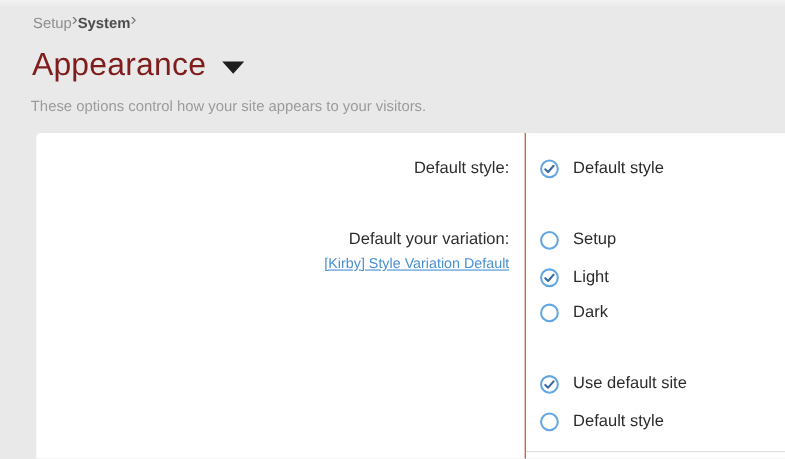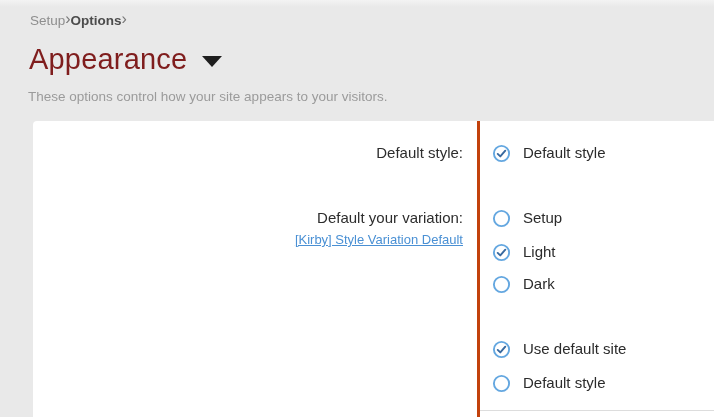--- a/index.html
+++ b/index.html
@@ -57,21 +57,21 @@
   .label-col {
     position: absolute; left: 0; top: 0;
     width: 444px; height: 100%;
     background: #ffffff;
     border-top-left-radius: 4px;
   }
   .content-col {
     position: absolute; left: 444px; top: 0;
     width: 237px; height: 100%;
     background: #ffffff;
-    border-left: 3px solid #c2410c;
+    border-left: 1px solid #c2410c;
   }
 
   .row-label {
     position: absolute; right: 14px;
     width: 420px; text-align: right;
     font-size: 15px; line-height: 20px; color: #2d2d2d;
   }
   .row-label.l1 { top: 22px; }
   .row-label.l2 { top: 87px; }
   .row-label.l3 { top: 217px; }
@@ -101,21 +101,21 @@
     position: absolute; left: 0; right: 0; top: 289px;
     border-top: 1px solid #dddddd;
   }
 </style>
 </head>
 <body>
 
 <nav class="breadcrumb">
   <a class="crumb">Setup</a>
   <span class="chev">›</span>
-  <a class="crumb current">Options</a>
+  <a class="crumb current">System</a>
   <span class="chev">›</span>
 </nav>
 
 <div class="title-row">
   <h1 class="page-title">Appearance</h1>
   <span class="caret-down"></span>
 </div>
 
 <div class="subtitle">These options control how your site appears to your visitors.</div>
 

